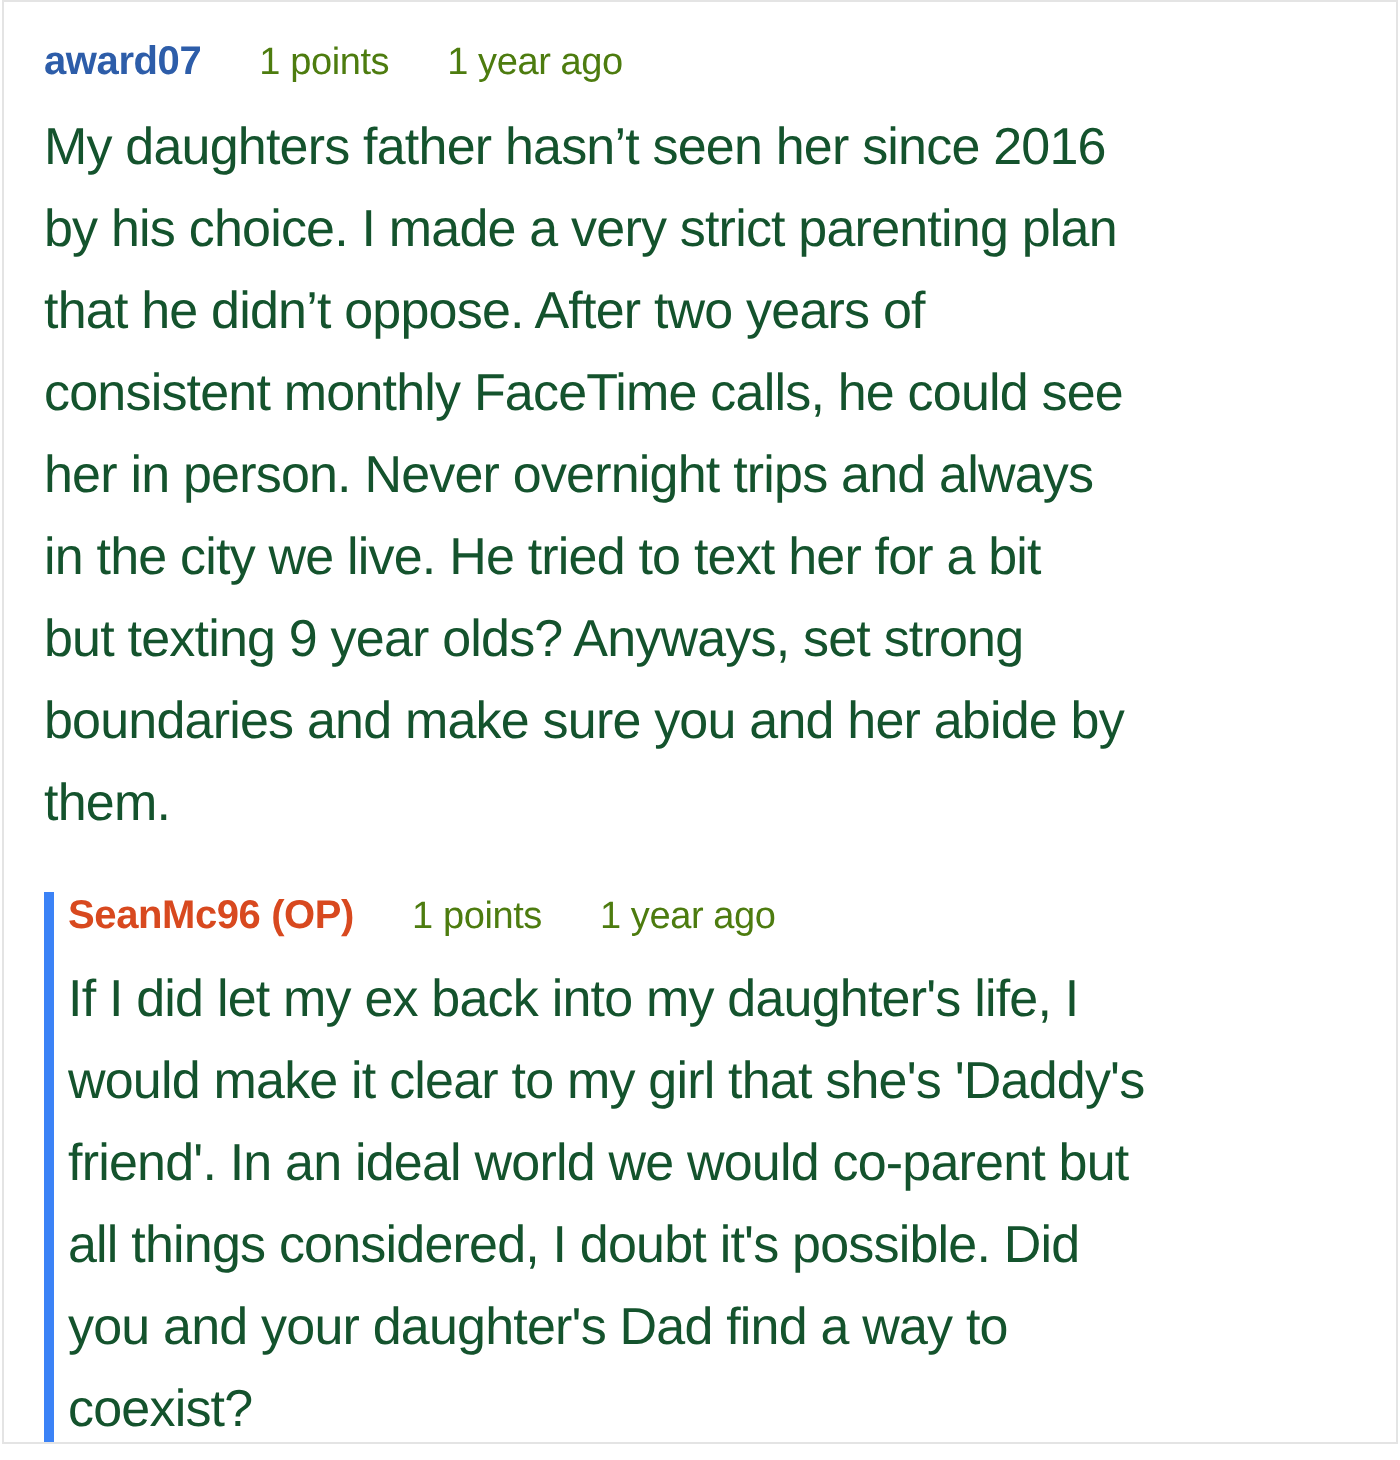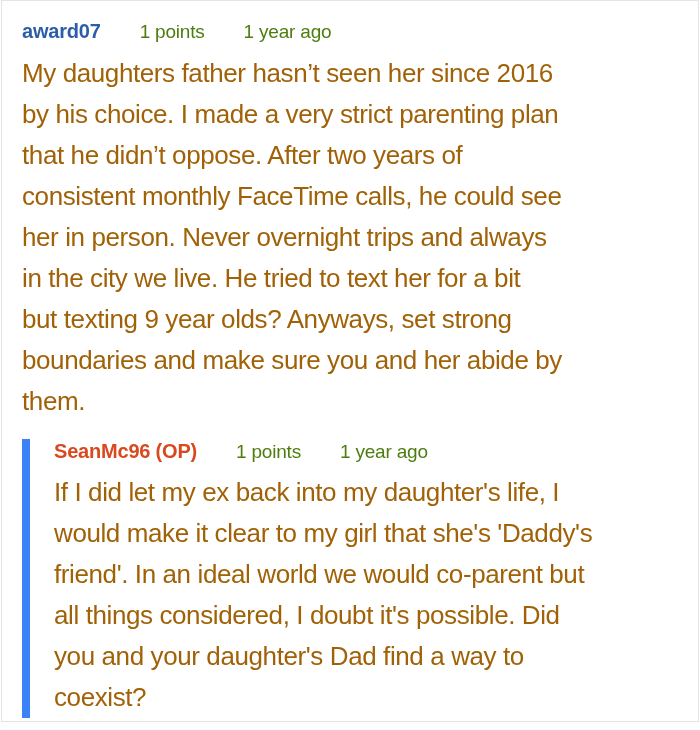--- a/index.html
+++ b/index.html
@@ -14,21 +14,21 @@
     height: 722px;
     margin: 0 1px;
     border: 1px solid #e4e4e4;
     background: #ffffff;
     padding: 18px 18px 0 20px;
     overflow: hidden;
   }
   .comment-header {
     display: flex;
     align-items: baseline;
-    column-gap: 39px;
+    column-gap: 29px;
     line-height: 24px;
     white-space: nowrap;
   }
   .username {
     font-size: 20px;
     font-weight: bold;
     letter-spacing: -0.2px;
     text-decoration: none;
     cursor: pointer;
   }
@@ -36,28 +36,28 @@
   .username.author-op   { color: #d8491f; }
   .meta {
     font-size: 19px;
     color: #4d7c0f;
     letter-spacing: -0.2px;
   }
   .comment-body {
     margin-top: 9px;
     font-size: 26px;
     line-height: 41px;
-    color: #a16207;
+    color: #14532d;
     letter-spacing: -0.4px;
     white-space: pre-line;
   }
   .reply {
-    margin-top: 17px;
-    border-left: 8px solid #3b82f6;
-    padding-left: 24px;
+    margin-top: 24px;
+    border-left: 5px solid #3b82f6;
+    padding-left: 7px;
   }
   .reply .comment-body {
     margin-top: 8px;
   }
 </style>
 </head>
 <body>
 
 <div class="card">
 

